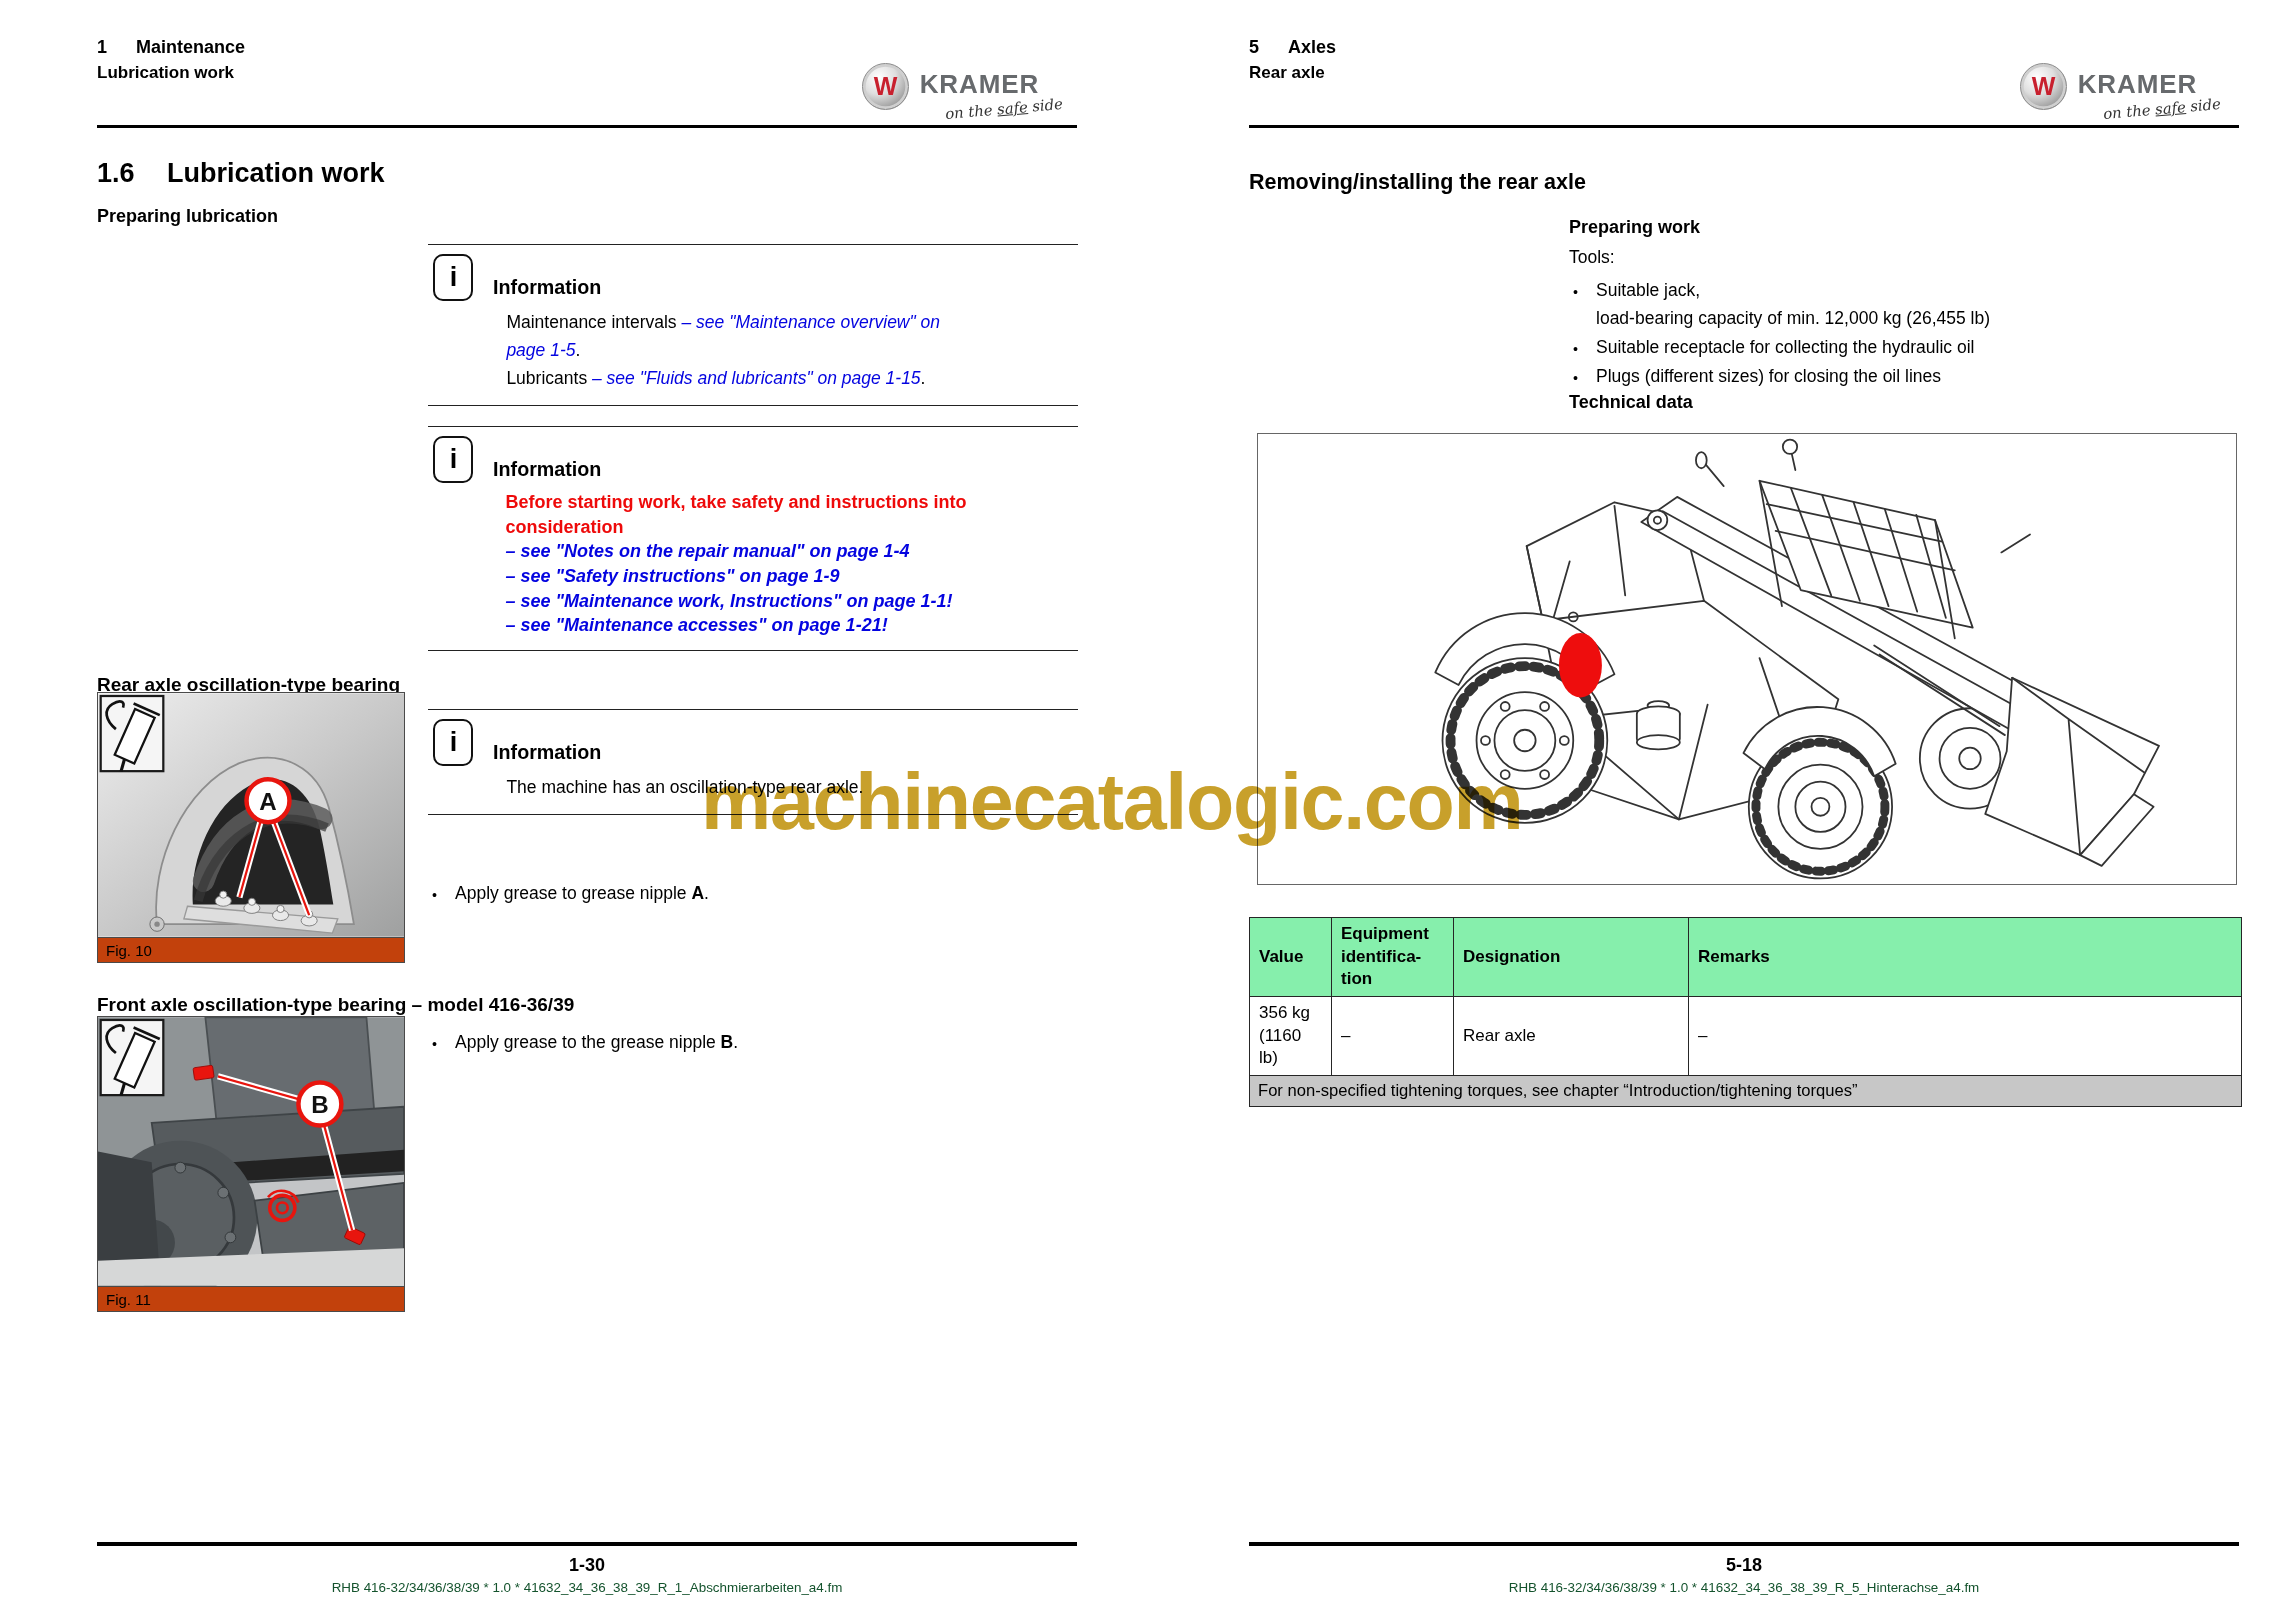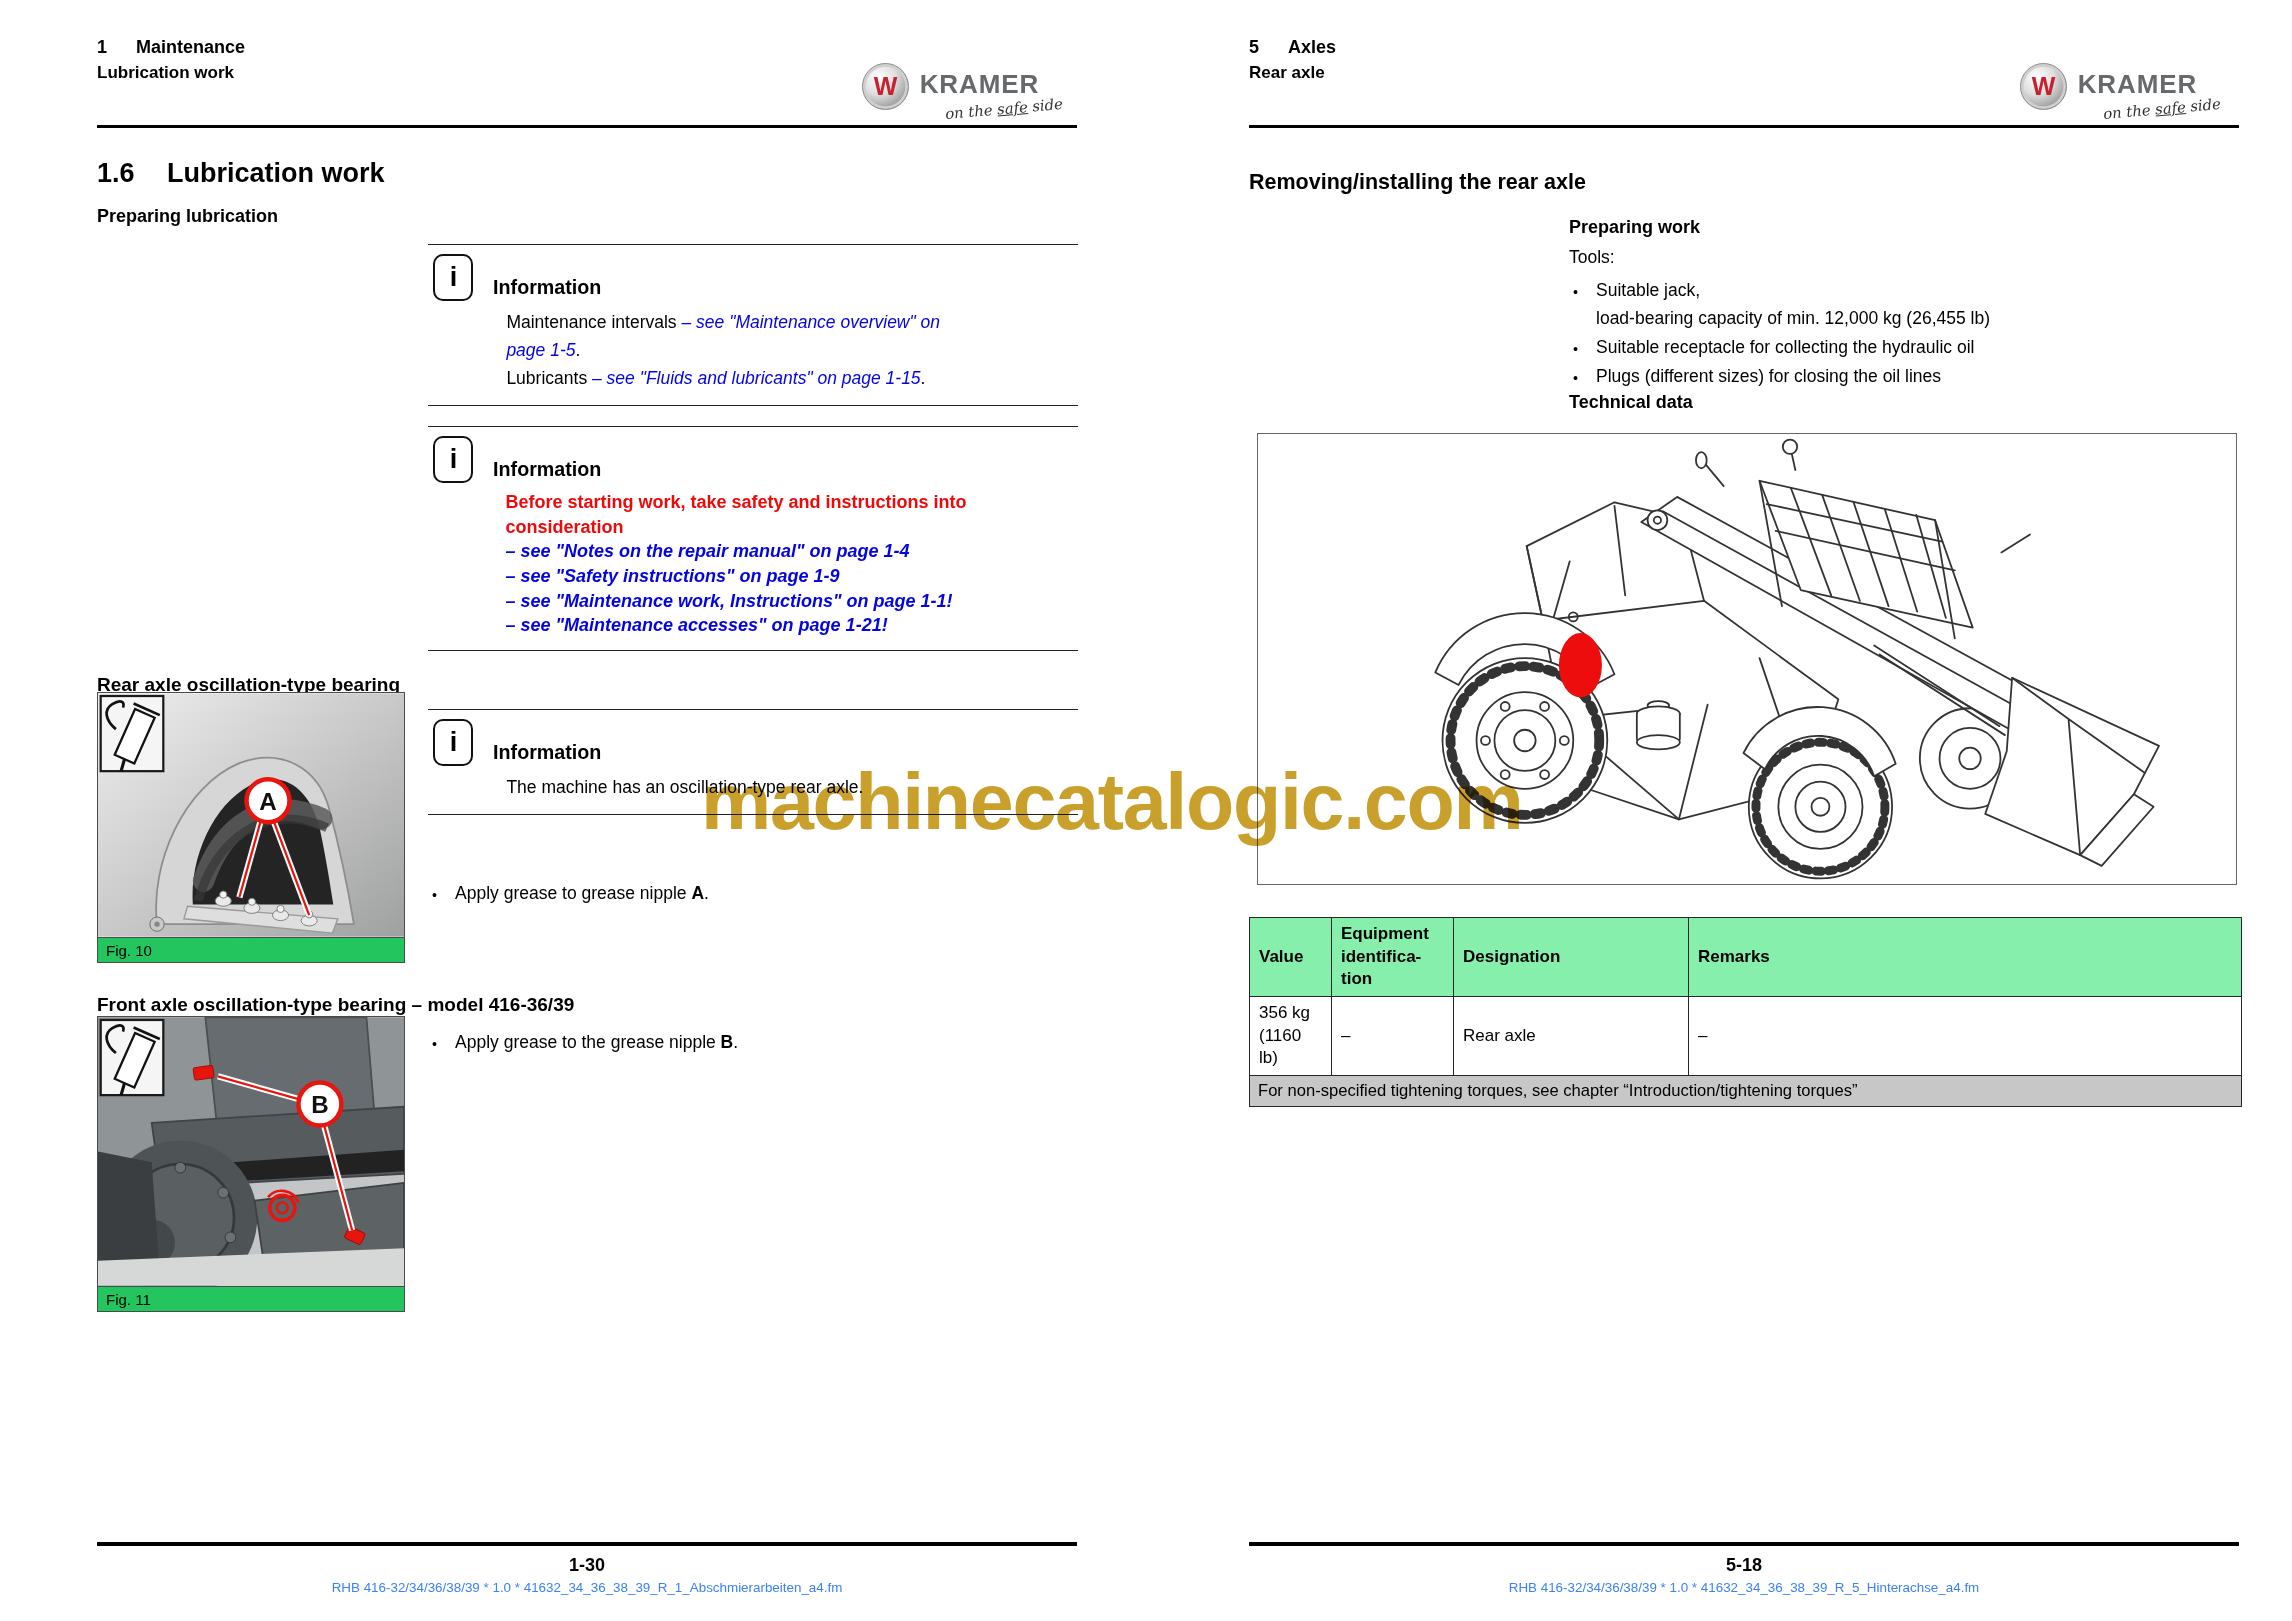--- a/index.html
+++ b/index.html
@@ -35,36 +35,36 @@
          display:flex;align-items:center;justify-content:center;font-size:27px;font-weight:bold;line-height:1;}
   .ititle{font-size:19.7px;font-weight:bold;padding-bottom:1.8px;}
   .ibody{margin-left:73px;font-size:17.5px;line-height:28px;}
   .ibody2{margin-left:72px;font-size:18px;line-height:24.6px;}
   .lnk{color:#0404e0;font-style:italic;}
   .lnkb{color:#0404e0;font-style:italic;font-weight:bold;}
   .warn{color:#ee0a0a;font-weight:bold;}
   
   .fig{position:absolute;border:1.8px solid #4a4a4a;background:#fff;}
   .fig svg{display:block;}
-  .figcap{border-top:1.8px solid #4a4a4a;font-size:15px;padding:3.6px 8px;background:#22c55e;}
+  .figcap{border-top:1.8px solid #4a4a4a;font-size:15px;padding:3.6px 8px;background:#c2410c;}
   .bullet{position:absolute;display:flex;gap:18px;font-size:17.5px;line-height:28px;}
   .bullet .dot{font-size:14.3px;padding-top:1.8px;}
   .blk{display:block;}
   
   .ttable{position:absolute;border-collapse:collapse;font-size:17px;table-layout:fixed;}
   .ttable th,.ttable td{border:1.8px solid #262626;text-align:left;vertical-align:middle;}
   .ttable th{background:#86efac;font-weight:bold;padding:5.4px 9px;line-height:22.4px;}
   .ttable td{padding:5.4px 9px;line-height:22.4px;background:#fff;}
   .ttable .note-row td{background:#c7c7c7;font-size:16.6px;padding:4.5px 8px;line-height:20.6px;}
   
   .imgbox{position:absolute;border:1.8px solid #666;background:#fff;}
   
   .frule{position:absolute;height:3.6px;background:#000;}
   .fpage{position:absolute;text-align:center;font-size:18px;font-weight:bold;}
-  .ffile{position:absolute;text-align:center;font-size:13.4px;color:#3b82f6;}
+  .ffile{position:absolute;text-align:center;font-size:13.4px;color:#14532d;}
   
   .watermark{position:absolute;left:701px;top:762px;font-size:79px;font-weight:bold;
     letter-spacing:-1.3px;line-height:1;color:#c59a1d;mix-blend-mode:multiply;opacity:.94;
     white-space:nowrap;z-index:9;}
 </style>
 </head>
 <body>
 
 <div class="sheet">
 

